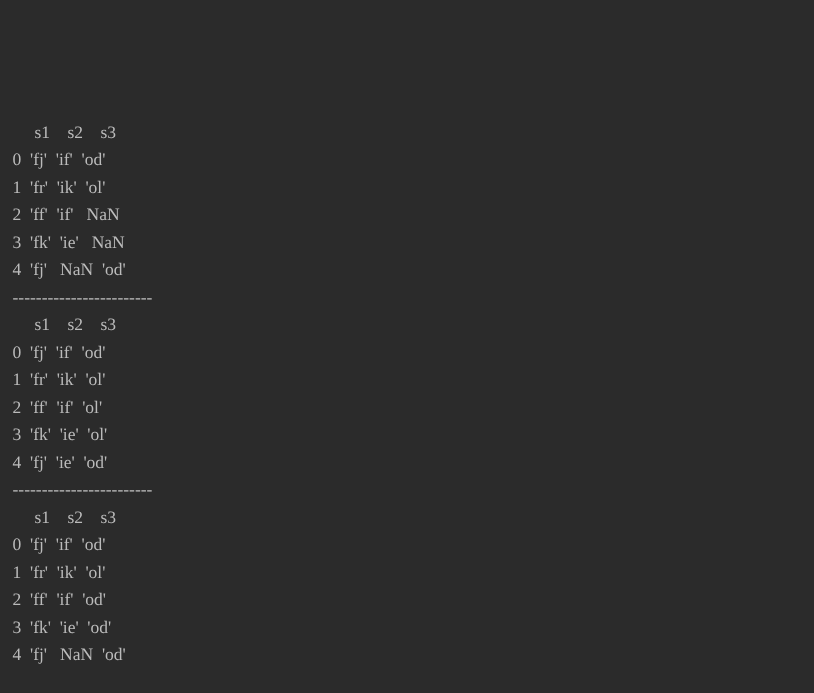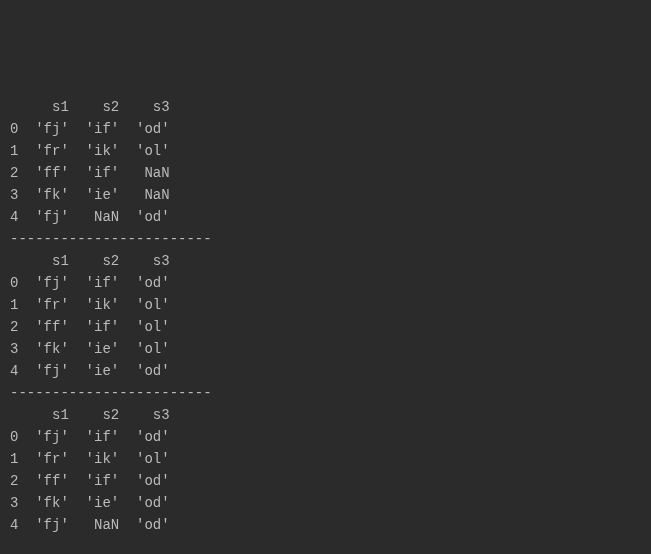--- a/index.html
+++ b/index.html
@@ -13,20 +13,21 @@
       font-family: 'Consolas', 'Courier New', monospace;
       font-size: 14px;
       line-height: 22px;
       padding: 8px 10px;
       width: 651px;
       height: 554px;
       white-space: pre;
     }
     .output-line {
       white-space: pre;
+      font-family: Liberation Serif, serif;
     }
   </style>
 </head>
 <body>
 
 
 
 <div id="console-output"><div class="output-line">     s1    s2    s3</div><div class="output-line">0  'fj'  'if'  'od'</div><div class="output-line">1  'fr'  'ik'  'ol'</div><div class="output-line">2  'ff'  'if'   NaN</div><div class="output-line">3  'fk'  'ie'   NaN</div><div class="output-line">4  'fj'   NaN  'od'</div><div class="output-line">------------------------</div><div class="output-line">     s1    s2    s3</div><div class="output-line">0  'fj'  'if'  'od'</div><div class="output-line">1  'fr'  'ik'  'ol'</div><div class="output-line">2  'ff'  'if'  'ol'</div><div class="output-line">3  'fk'  'ie'  'ol'</div><div class="output-line">4  'fj'  'ie'  'od'</div><div class="output-line">------------------------</div><div class="output-line">     s1    s2    s3</div><div class="output-line">0  'fj'  'if'  'od'</div><div class="output-line">1  'fr'  'ik'  'ol'</div><div class="output-line">2  'ff'  'if'  'od'</div><div class="output-line">3  'fk'  'ie'  'od'</div><div class="output-line">4  'fj'   NaN  'od'</div><div class="output-line">&nbsp;</div></div>
 
 

